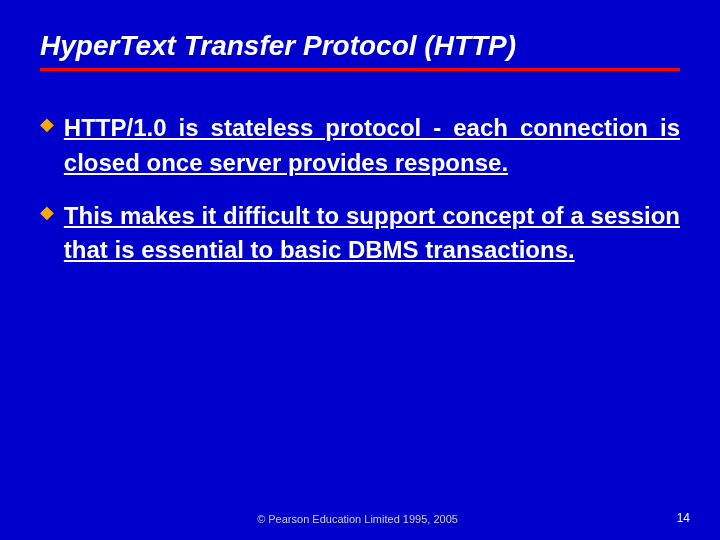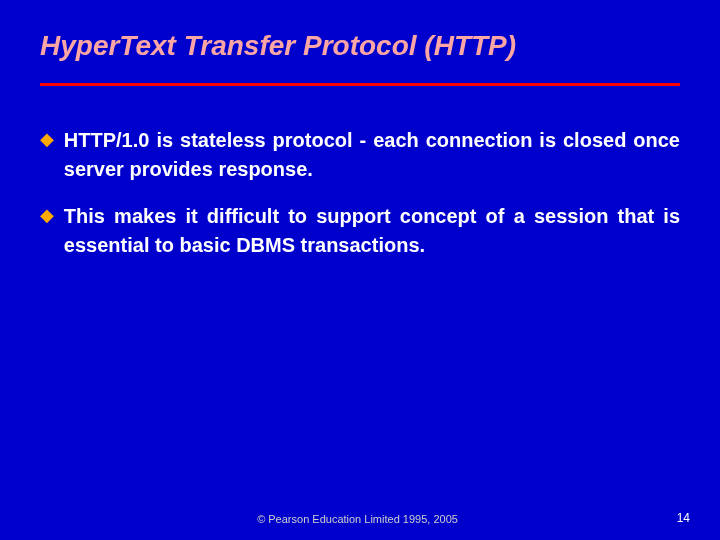--- a/index.html
+++ b/index.html
@@ -26,24 +26,24 @@
       flex-direction: column;
     }
 
     .title-section {
       margin-bottom: 20px;
     }
 
     .title-text {
       font-size: 28px;
       font-weight: bold;
-      color: #fca5a5;
+      color: #ffffff;
       font-style: italic;
       display: block;
-      margin-bottom: 21px;
+      margin-bottom: 6px;
     }
 
     .title-underline {
       width: 100%;
       height: 3px;
       background-color: #ff0000;
     }
 
     .content-section {
       margin-top: 20px;
@@ -59,24 +59,25 @@
     .bullet-diamond {
       color: #ffaa00;
       font-size: 18px;
       margin-right: 10px;
       margin-top: 2px;
       flex-shrink: 0;
     }
 
     .bullet-text {
       color: #ffffff;
-      font-size: 20px;
+      font-size: 24px;
       font-weight: bold;
       line-height: 1.45;
       text-align: justify;
+      text-decoration: underline;
     }
 
     .footer-section {
       position: absolute;
       bottom: 15px;
       left: 0;
       right: 5px;
       display: flex;
       justify-content: center;
       align-items: flex-end;

